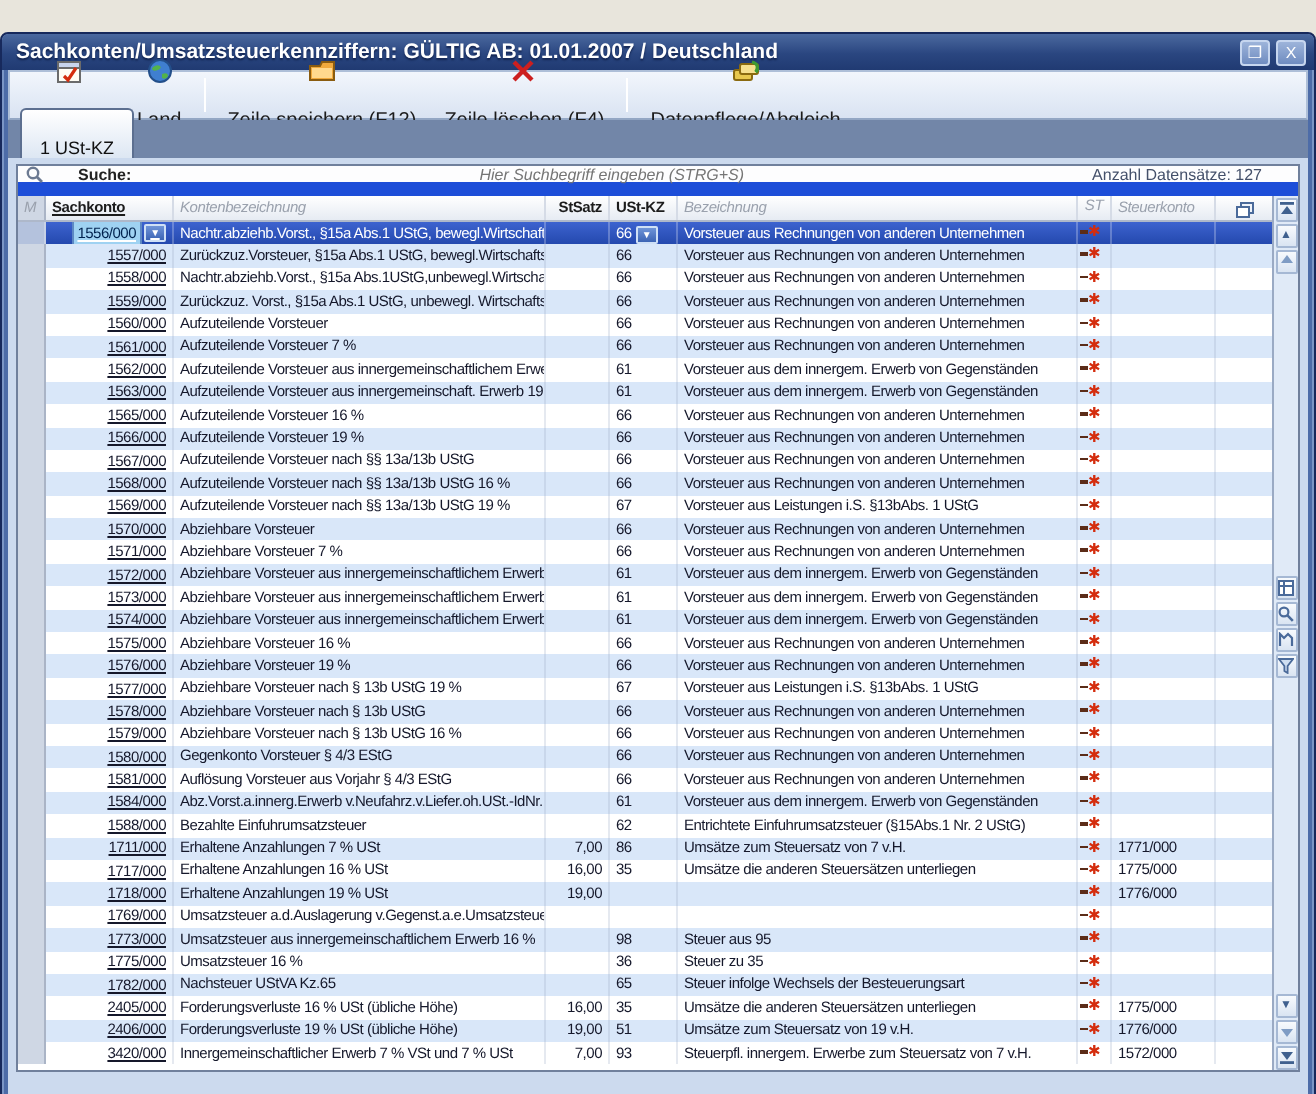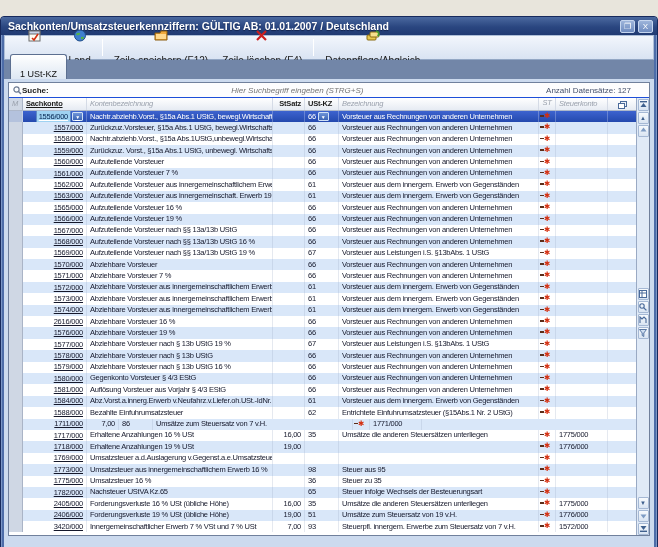--- a/index.html
+++ b/index.html
@@ -33,21 +33,21 @@
   .tab { position:absolute; left:6px; bottom:0; height:16px; padding:12px 9px;
     background:linear-gradient(180deg,#ffffff,#dde7f3); border:1px solid #5c6f90; border-bottom:none;
     border-radius:3px 3px 0 0; font-size:9px; color:#111; line-height:15px; }
 
   
   .content { position:absolute; left:3px; right:3px; top:62px; bottom:5px;
     background:#ccdaee; padding:3px 4px; }
   .grid-frame { background:#ffffff; border:1px solid #70809c; height:454px; display:flex; flex-direction:column; }
 
   .searchrow { height:15px; display:flex; align-items:center; background:#fdfdfe;
-    border-bottom:1px solid #1d4ed8; padding:0 4px; gap:0; }
+    border-bottom:7px solid #1d4ed8; padding:0 4px; gap:17px; }
   .searchrow .lbl { font-size:8px; font-weight:bold; color:#222; }
   .searchrow input { flex:1; border:none; outline:none; font-size:8px; font-style:italic; color:#555;
     background:transparent; font-family:"Liberation Sans","DejaVu Sans",sans-serif;text-align:center; }
   .searchrow .count { font-size:8px; color:#44506a; white-space:nowrap; padding-right:14px; }
 
   .tablewrap { flex:1; display:flex; }
   .cols { flex:1; display:flex; flex-direction:column; overflow:hidden; }
 
   .thead { height:13px; display:flex; background:linear-gradient(180deg,#ffffff,#e6ebf3);
     border-bottom:1px solid #aeb8ca; font-size:7.5px; letter-spacing:-0.2px; }
@@ -427,21 +427,21 @@
     <span class="td c-rate v-rate"></span>
     <span class="td c-kz"><span class="v-kz">61</span> </span>
     <span class="td c-bez v-bez">Vorsteuer aus dem innergem. Erwerb von Gegenständen</span>
     <span class="td c-st"><span class="st-ico">✱</span></span>
     <span class="td c-stk v-stk"></span>
     <span class="td c-rest"></span>
   </div>
               <div class="tr">
     <span class="td c-m"></span>
     <span class="td c-konto">
-                  <span class="konto-val v-konto">2616/000</span>
+                  <span class="konto-val v-konto">1575/000</span>
                 </span>
     <span class="td c-name v-name">Abziehbare Vorsteuer 16 %</span>
     <span class="td c-rate v-rate"></span>
     <span class="td c-kz"><span class="v-kz">66</span> </span>
     <span class="td c-bez v-bez">Vorsteuer aus Rechnungen von anderen Unternehmen</span>
     <span class="td c-st"><span class="st-ico">✱</span></span>
     <span class="td c-stk v-stk"></span>
     <span class="td c-rest"></span>
   </div>
               <div class="tr alt">
@@ -546,20 +546,21 @@
     <span class="td c-bez v-bez">Entrichtete Einfuhrumsatzsteuer (§15Abs.1 Nr. 2 UStG)</span>
     <span class="td c-st"><span class="st-ico">✱</span></span>
     <span class="td c-stk v-stk"></span>
     <span class="td c-rest"></span>
   </div>
               <div class="tr alt">
     <span class="td c-m"></span>
     <span class="td c-konto">
                   <span class="konto-val v-konto">1711/000</span>
                 </span>
+    <span class="td c-name v-name">Erhaltene  Anzahlungen 7 % USt</span>
     <span class="td c-rate v-rate">7,00</span>
     <span class="td c-kz"><span class="v-kz">86</span> </span>
     <span class="td c-bez v-bez">Umsätze zum Steuersatz von 7 v.H.</span>
     <span class="td c-st"><span class="st-ico">✱</span></span>
     <span class="td c-stk v-stk">1771/000</span>
     <span class="td c-rest"></span>
   </div>
               <div class="tr">
     <span class="td c-m"></span>
     <span class="td c-konto">

